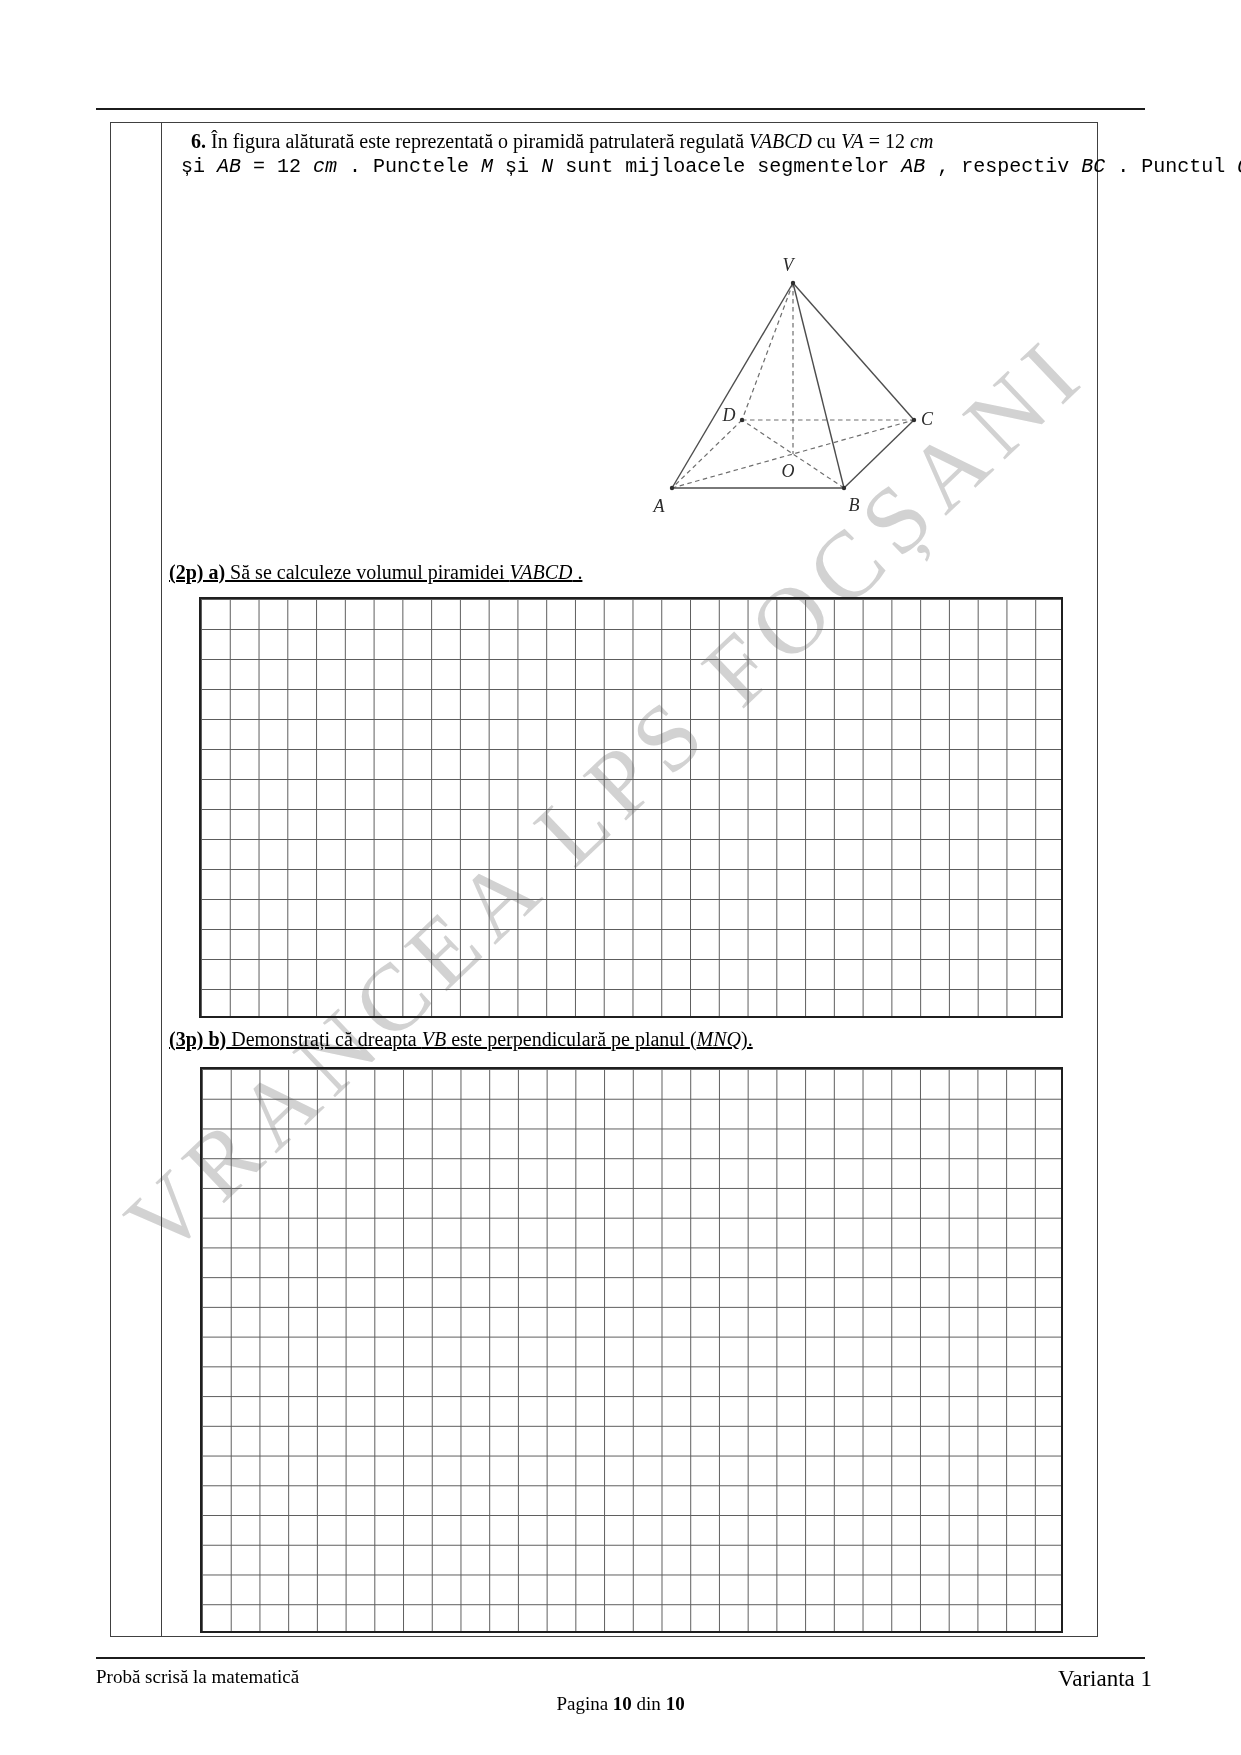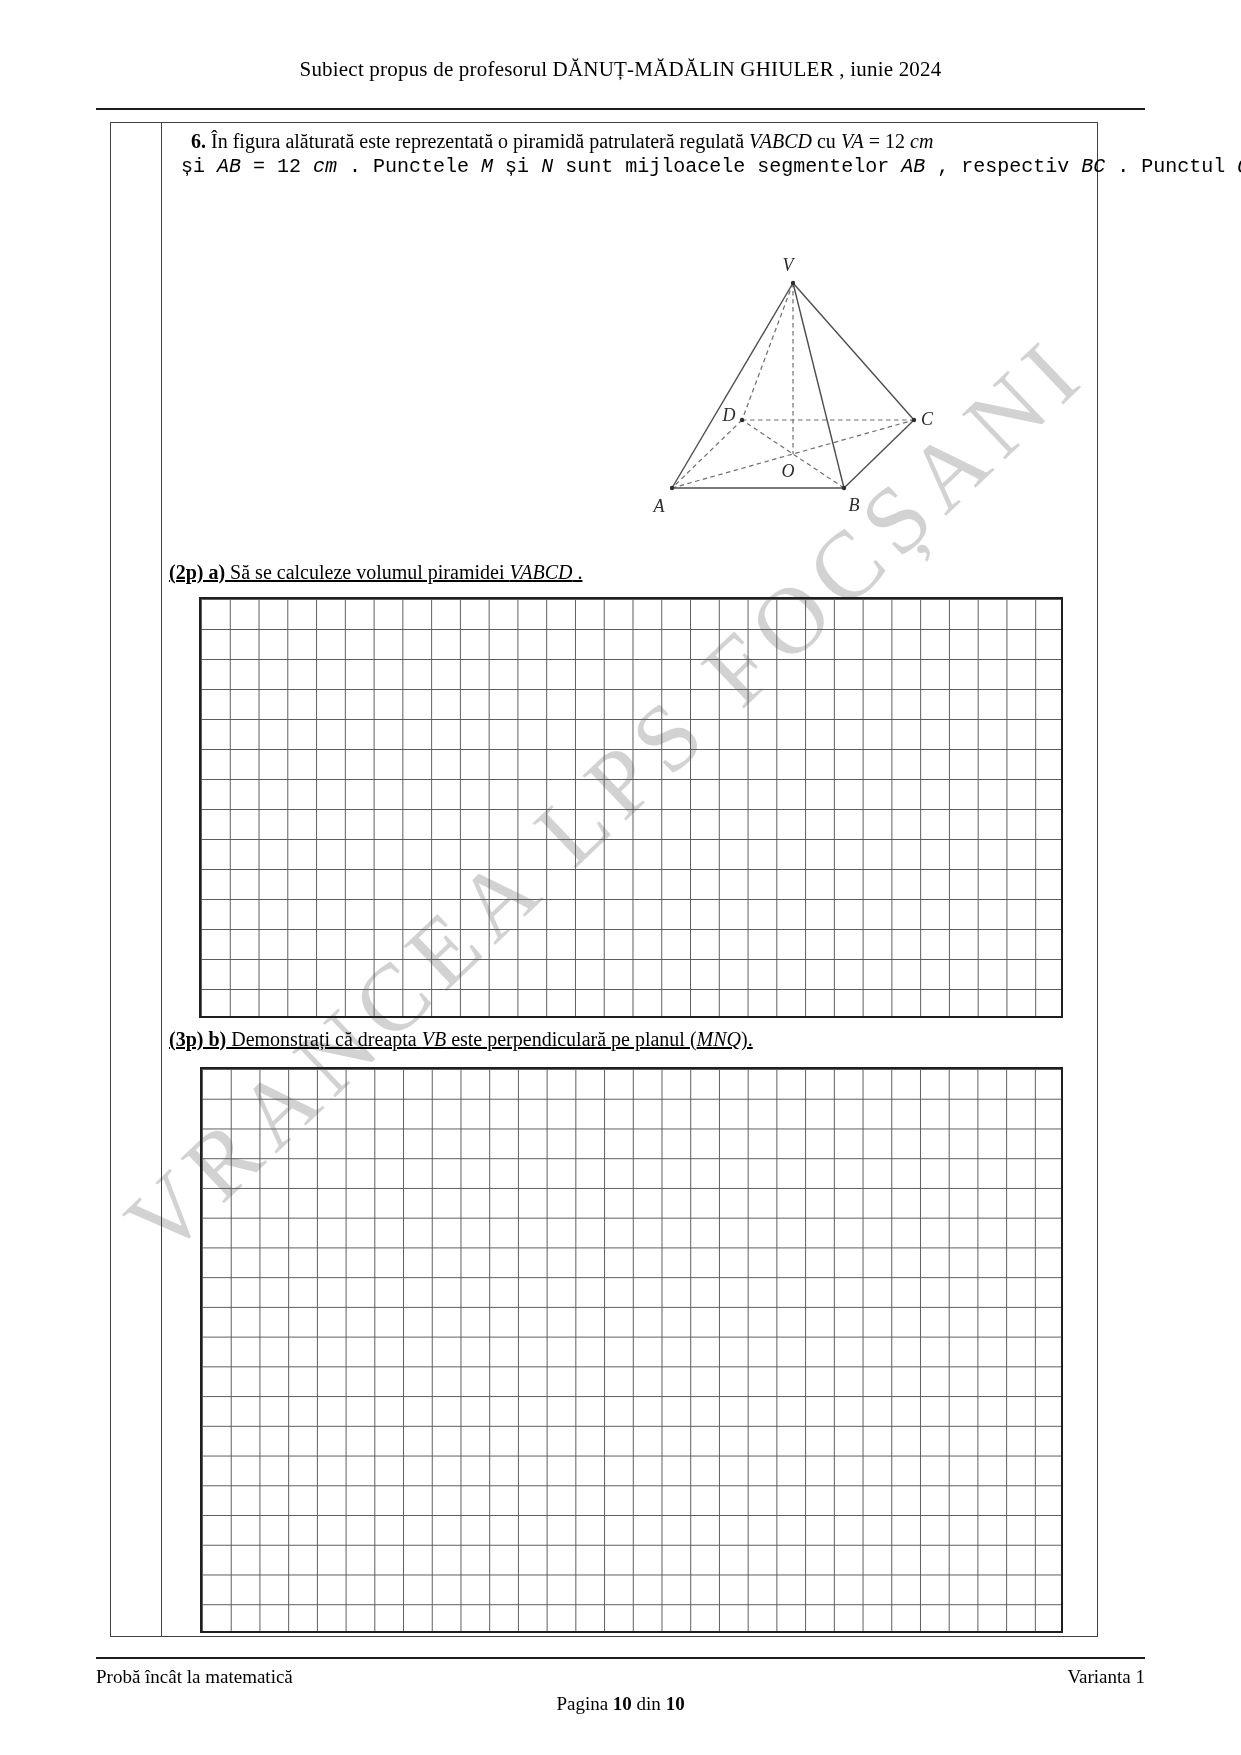--- a/index.html
+++ b/index.html
@@ -73,29 +73,28 @@
     z-index:0;pointer-events:none;
   }
   #content-box{z-index:1;}
   #header-rule,#header-title{z-index:1;}
 
   #footer-rule{
     position:absolute;top:1657px;left:96px;width:1049px;height:0;
     border-top:2.6px solid #1c1c1c;z-index:1;
   }
   #footer-left{position:absolute;top:1666px;left:96px;font-size:19px;}
-  #footer-right{position:absolute;top:1666px;right:96px;font-size:19px;}
+  #footer-right{position:absolute;top:1666px;right:89px;font-size:23px;}
   #footer-page{position:absolute;top:1693px;left:0;width:100%;text-align:center;font-size:19px;}
 </style>
 </head>
 <body>
 
 <div id="page">
 
-  <div id="header-title">Subiect propus de profesorul DĂNUȚ-MĂDĂLIN GHIULER , iunie 2024</div>
   <div id="header-rule"></div>
 
   <div id="watermark">VRANCEA LPS FOCȘANI</div>
 
   <div id="content-box">
     <div id="left-margin-divider"></div>
 
     <div id="problem-statement">
       <div class="stmt-line l1"><span class="seg-b">6.</span><span> În figura alăturată este reprezentată o piramidă patrulateră regulată </span><span class="seg-i">VABCD</span><span> cu </span><span class="seg-i">VA</span><span> = 12 </span><span class="seg-i">cm</span></div>
       <div class="stmt-line l2"><span>și </span><span class="seg-i">AB</span><span> = 12 </span><span class="seg-i">cm</span><span> . Punctele </span><span class="seg-i">M</span><span> și </span><span class="seg-i">N</span><span> sunt mijloacele segmentelor </span><span class="seg-i">AB</span><span> , respectiv </span><span class="seg-i">BC</span><span> . Punctul </span><span class="seg-i">Q</span><span> ∈ </span><span class="seg-i">VB</span></div>
@@ -137,17 +136,17 @@
     <div id="part-a-label" class="part-label"><span class="seg-b">(2p) a)</span><span> Să se calculeze volumul piramidei </span><span class="seg-i">VABCD</span><span> .</span></div>
 
     <div id="answer-grid-a" class="answer-grid"></div>
 
     <div id="part-b-label" class="part-label"><span class="seg-b">(3p) b)</span><span> Demonstrați că dreapta </span><span class="seg-i">VB</span><span> este perpendiculară pe planul </span><span>(</span><span class="seg-i">MNQ</span><span>).</span></div>
 
     <div id="answer-grid-b" class="answer-grid"></div>
   </div>
 
   <div id="footer-rule"></div>
-  <div id="footer-left">Probă încât la matematică</div>
+  <div id="footer-left">Probă scrisă la matematică</div>
   <div id="footer-right">Varianta 1</div>
   <div id="footer-page"><span>Pagina </span><span class="seg-b">10</span><span> din </span><span class="seg-b">10</span></div>
 
 </div>
 
 </body></html>

